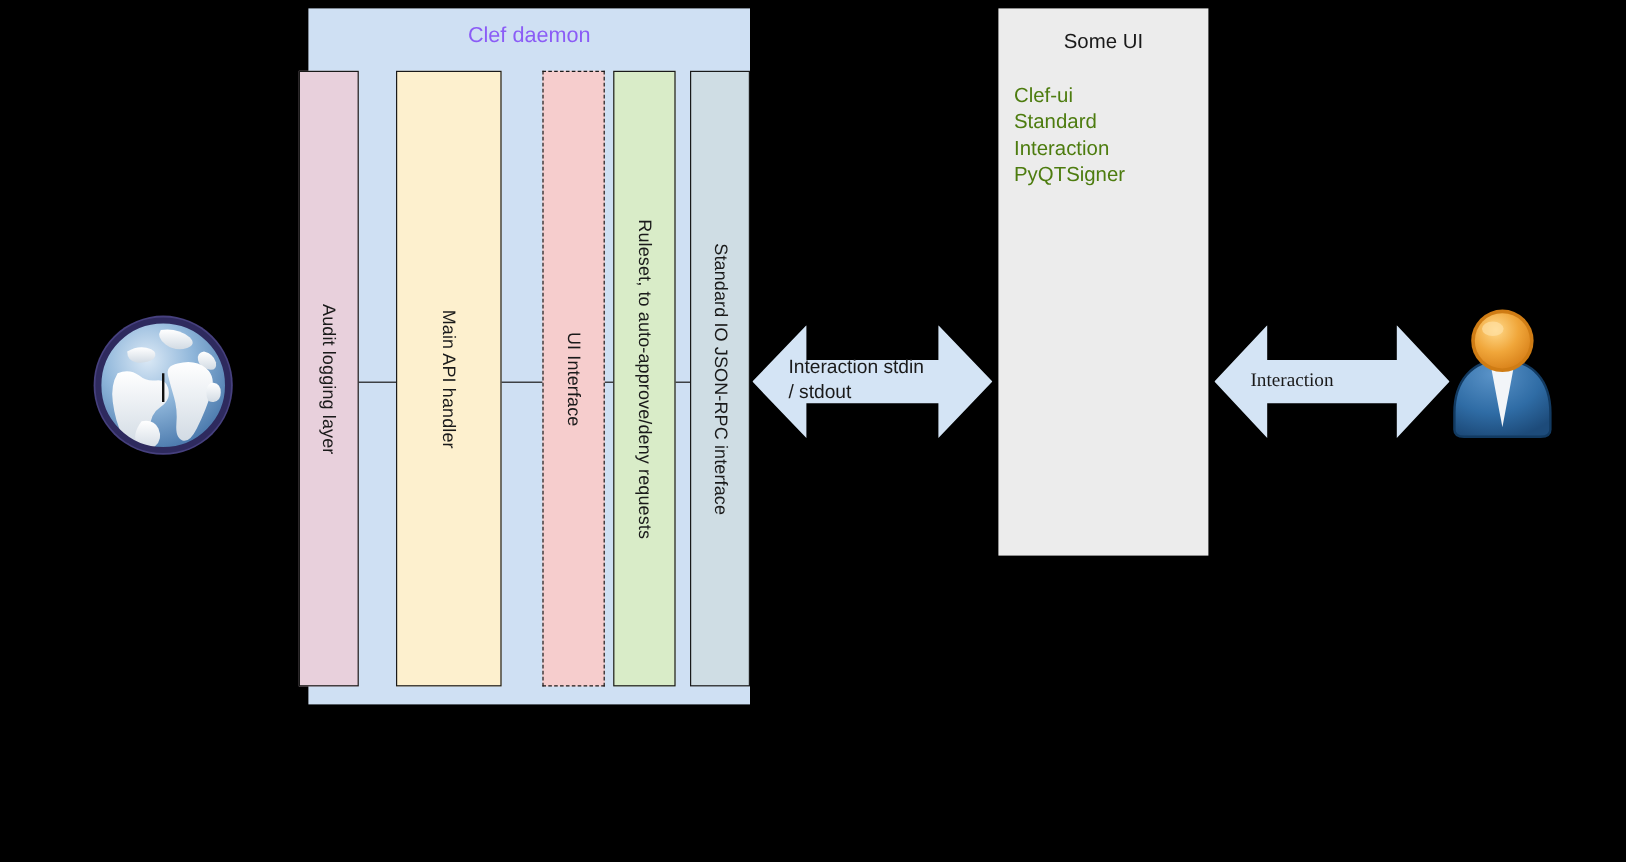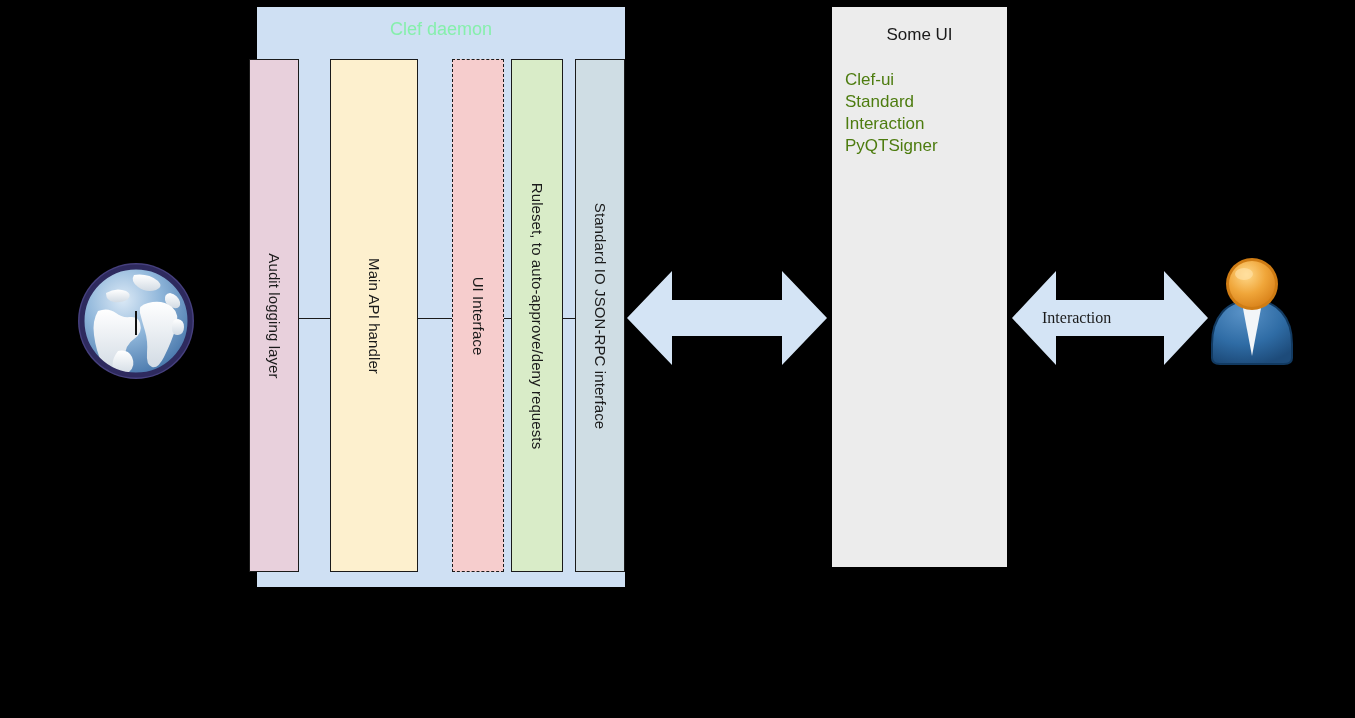--- a/index.html
+++ b/index.html
@@ -33,21 +33,21 @@
     background: #cfe0f3;
     box-sizing: border-box;
   }
   .daemon-title {
     position: absolute;
     left: 257px;
     top: 17px;
     width: 368px;
     text-align: center;
     font-size: 18px;
-    color: #86efac;
+    color: #8b5cf6;
     line-height: 24px;
   }
 
   
   .col {
     position: absolute;
     top: 59px;
     height: 513px;
     box-sizing: border-box;
     border: 1px solid #1a1a1a;
@@ -80,21 +80,21 @@
   .conn-2 { left: 417px; top: 318px; width: 36px; }
   .conn-3 { left: 503px; top: 318px; width: 9px;  }
   .conn-4 { left: 562px; top: 318px; width: 14px; }
 
   
   .ui-panel {
     position: absolute;
     left: 832px;
     top: 7px;
     width: 175px;
-    height: 560px;
+    height: 456px;
     background: #ececec;
     box-sizing: border-box;
   }
   .ui-panel-title {
     position: absolute;
     left: 0;
     top: 18px;
     width: 100%;
     text-align: center;
     font-size: 17px;
@@ -200,20 +200,22 @@
     <span class="col-label">Ruleset, to auto-approve/deny requests</span>
   </div>
   <div class="col col-stdio">
     <span class="col-label">Standard IO JSON-RPC interface</span>
   </div>
 
   <div class="arrow arrow-stdio">
     <svg width="200" height="94" viewBox="0 0 200 94">
       <polygon points="0,47 45,0 45,29 155,29 155,0 200,47 155,94 155,65 45,65 45,94" fill="#d4e4f5"></polygon>
     </svg>
+    <span class="arrow-label">Interaction stdin
+/ stdout</span>
   </div>
 
   <div class="ui-panel">
     <div class="ui-panel-title">Some UI</div>
     <div class="ui-panel-list">
       <div>Clef-ui</div>
       <div>Standard</div>
       <div>Interaction</div>
       <div>PyQTSigner</div>
     </div>

